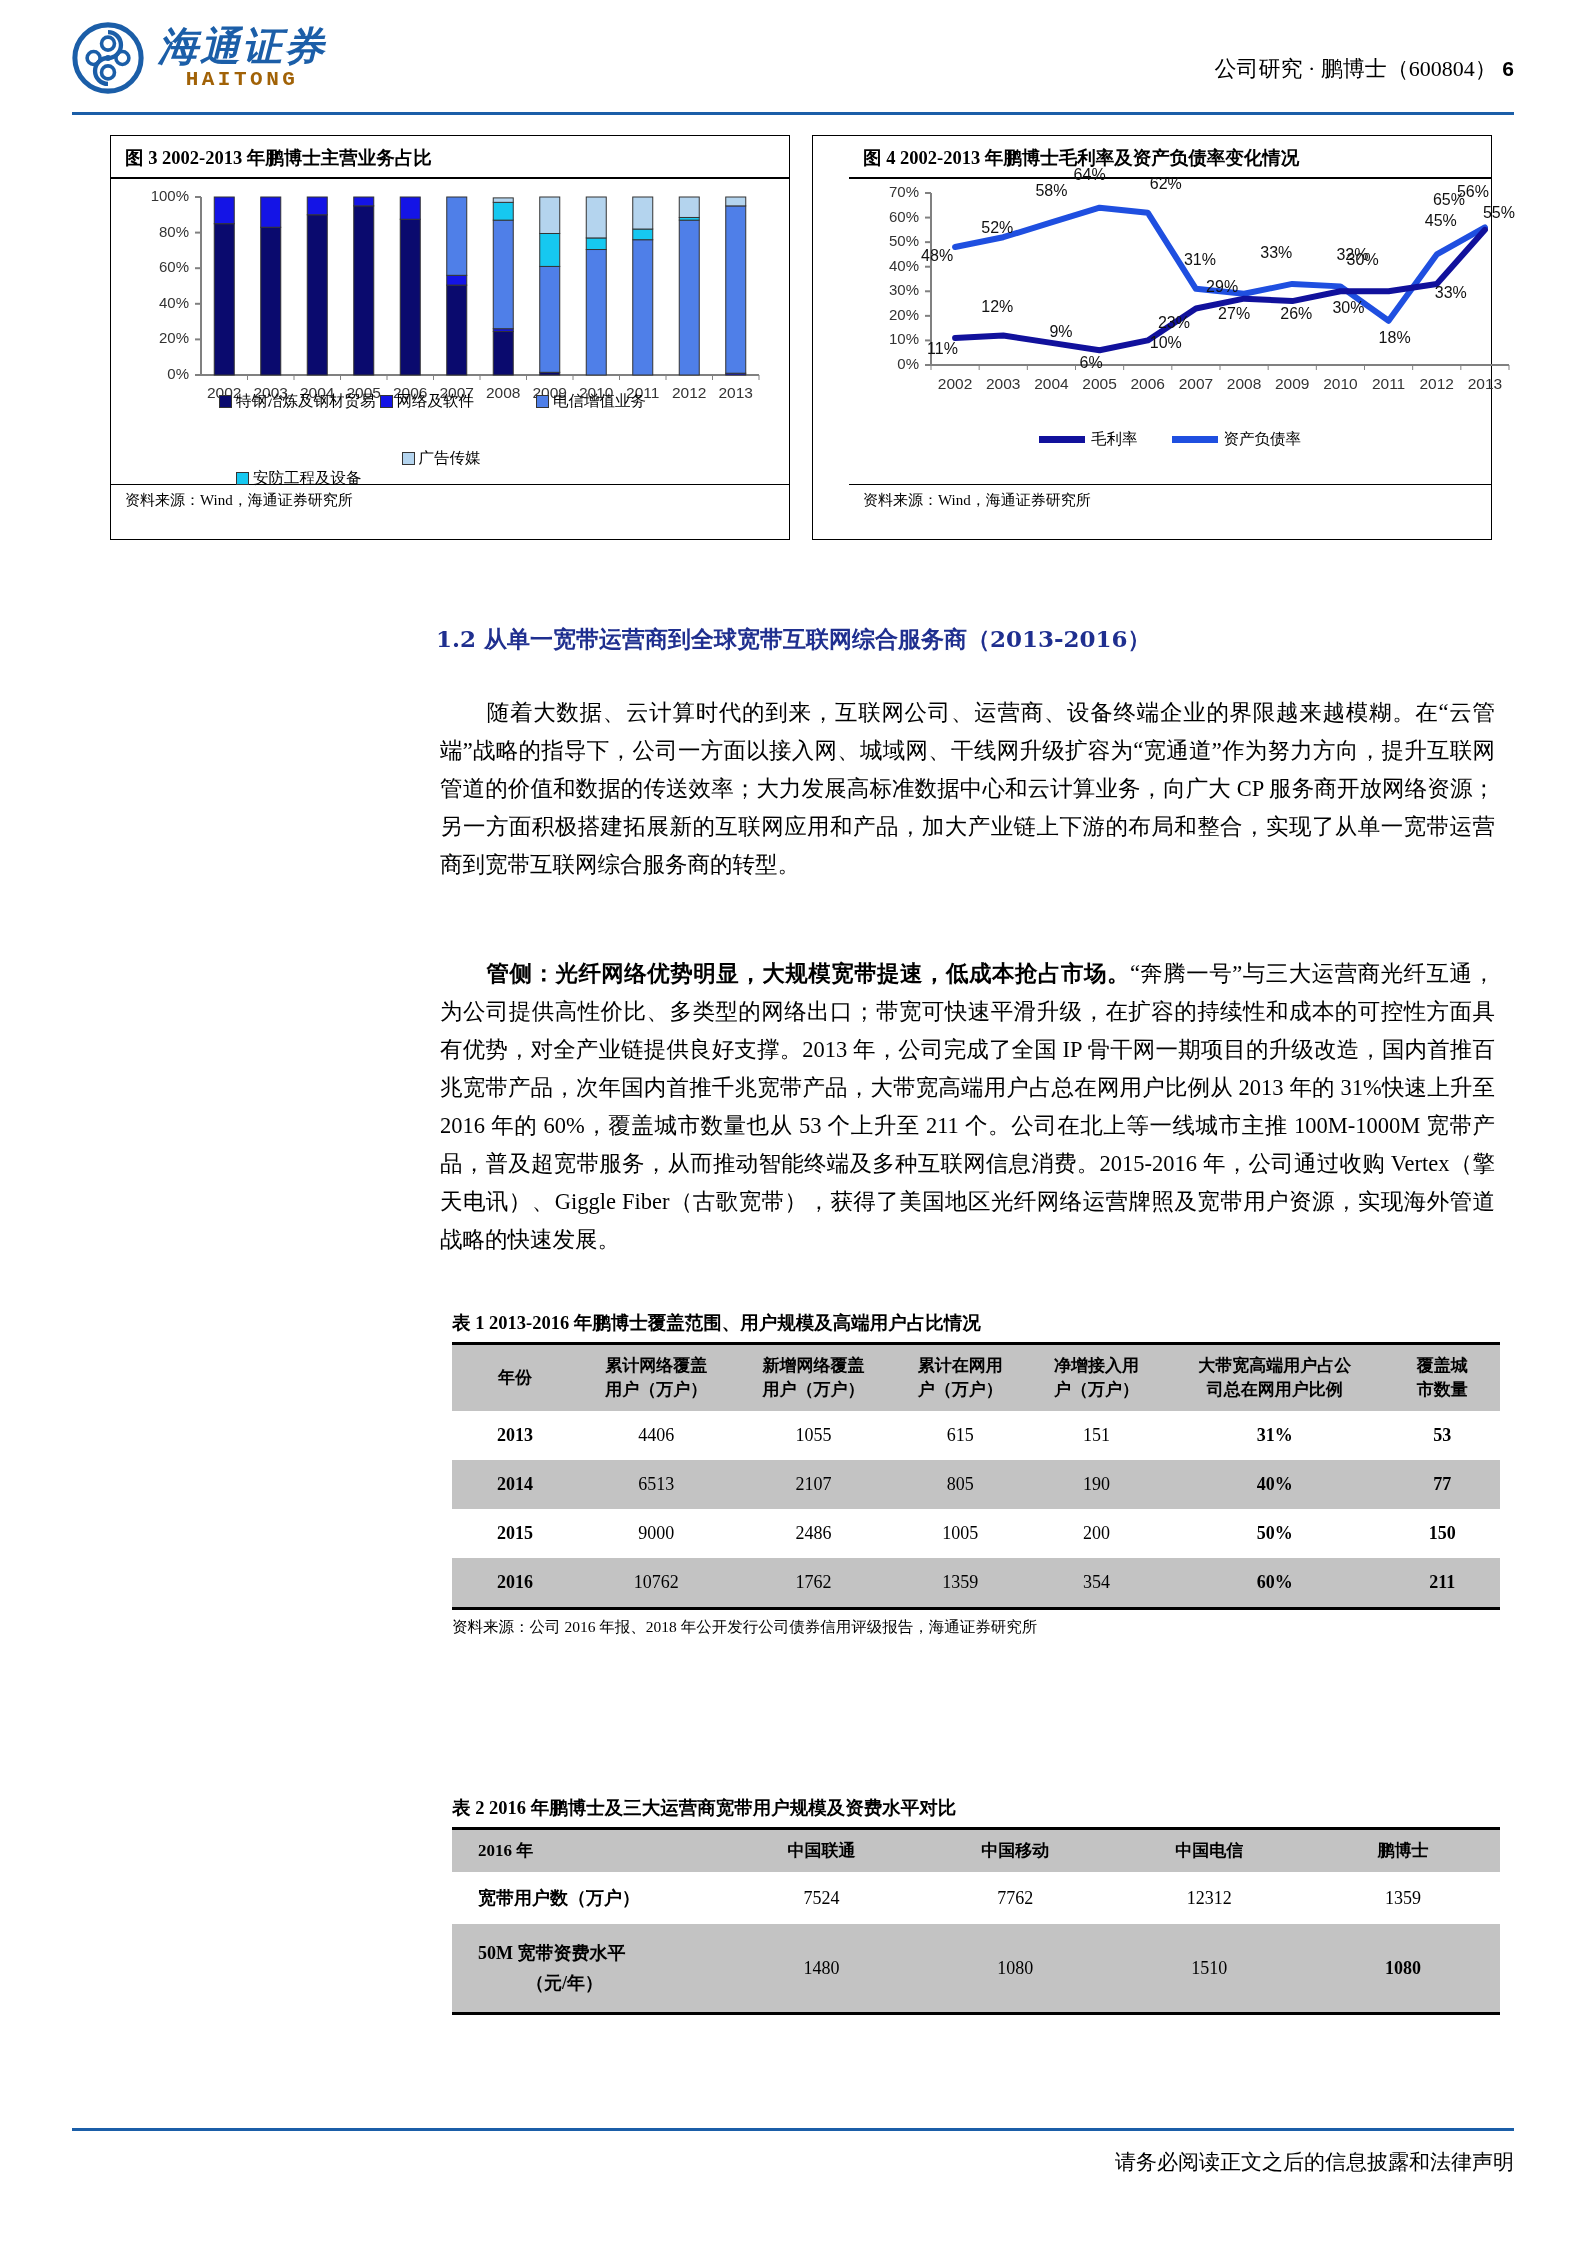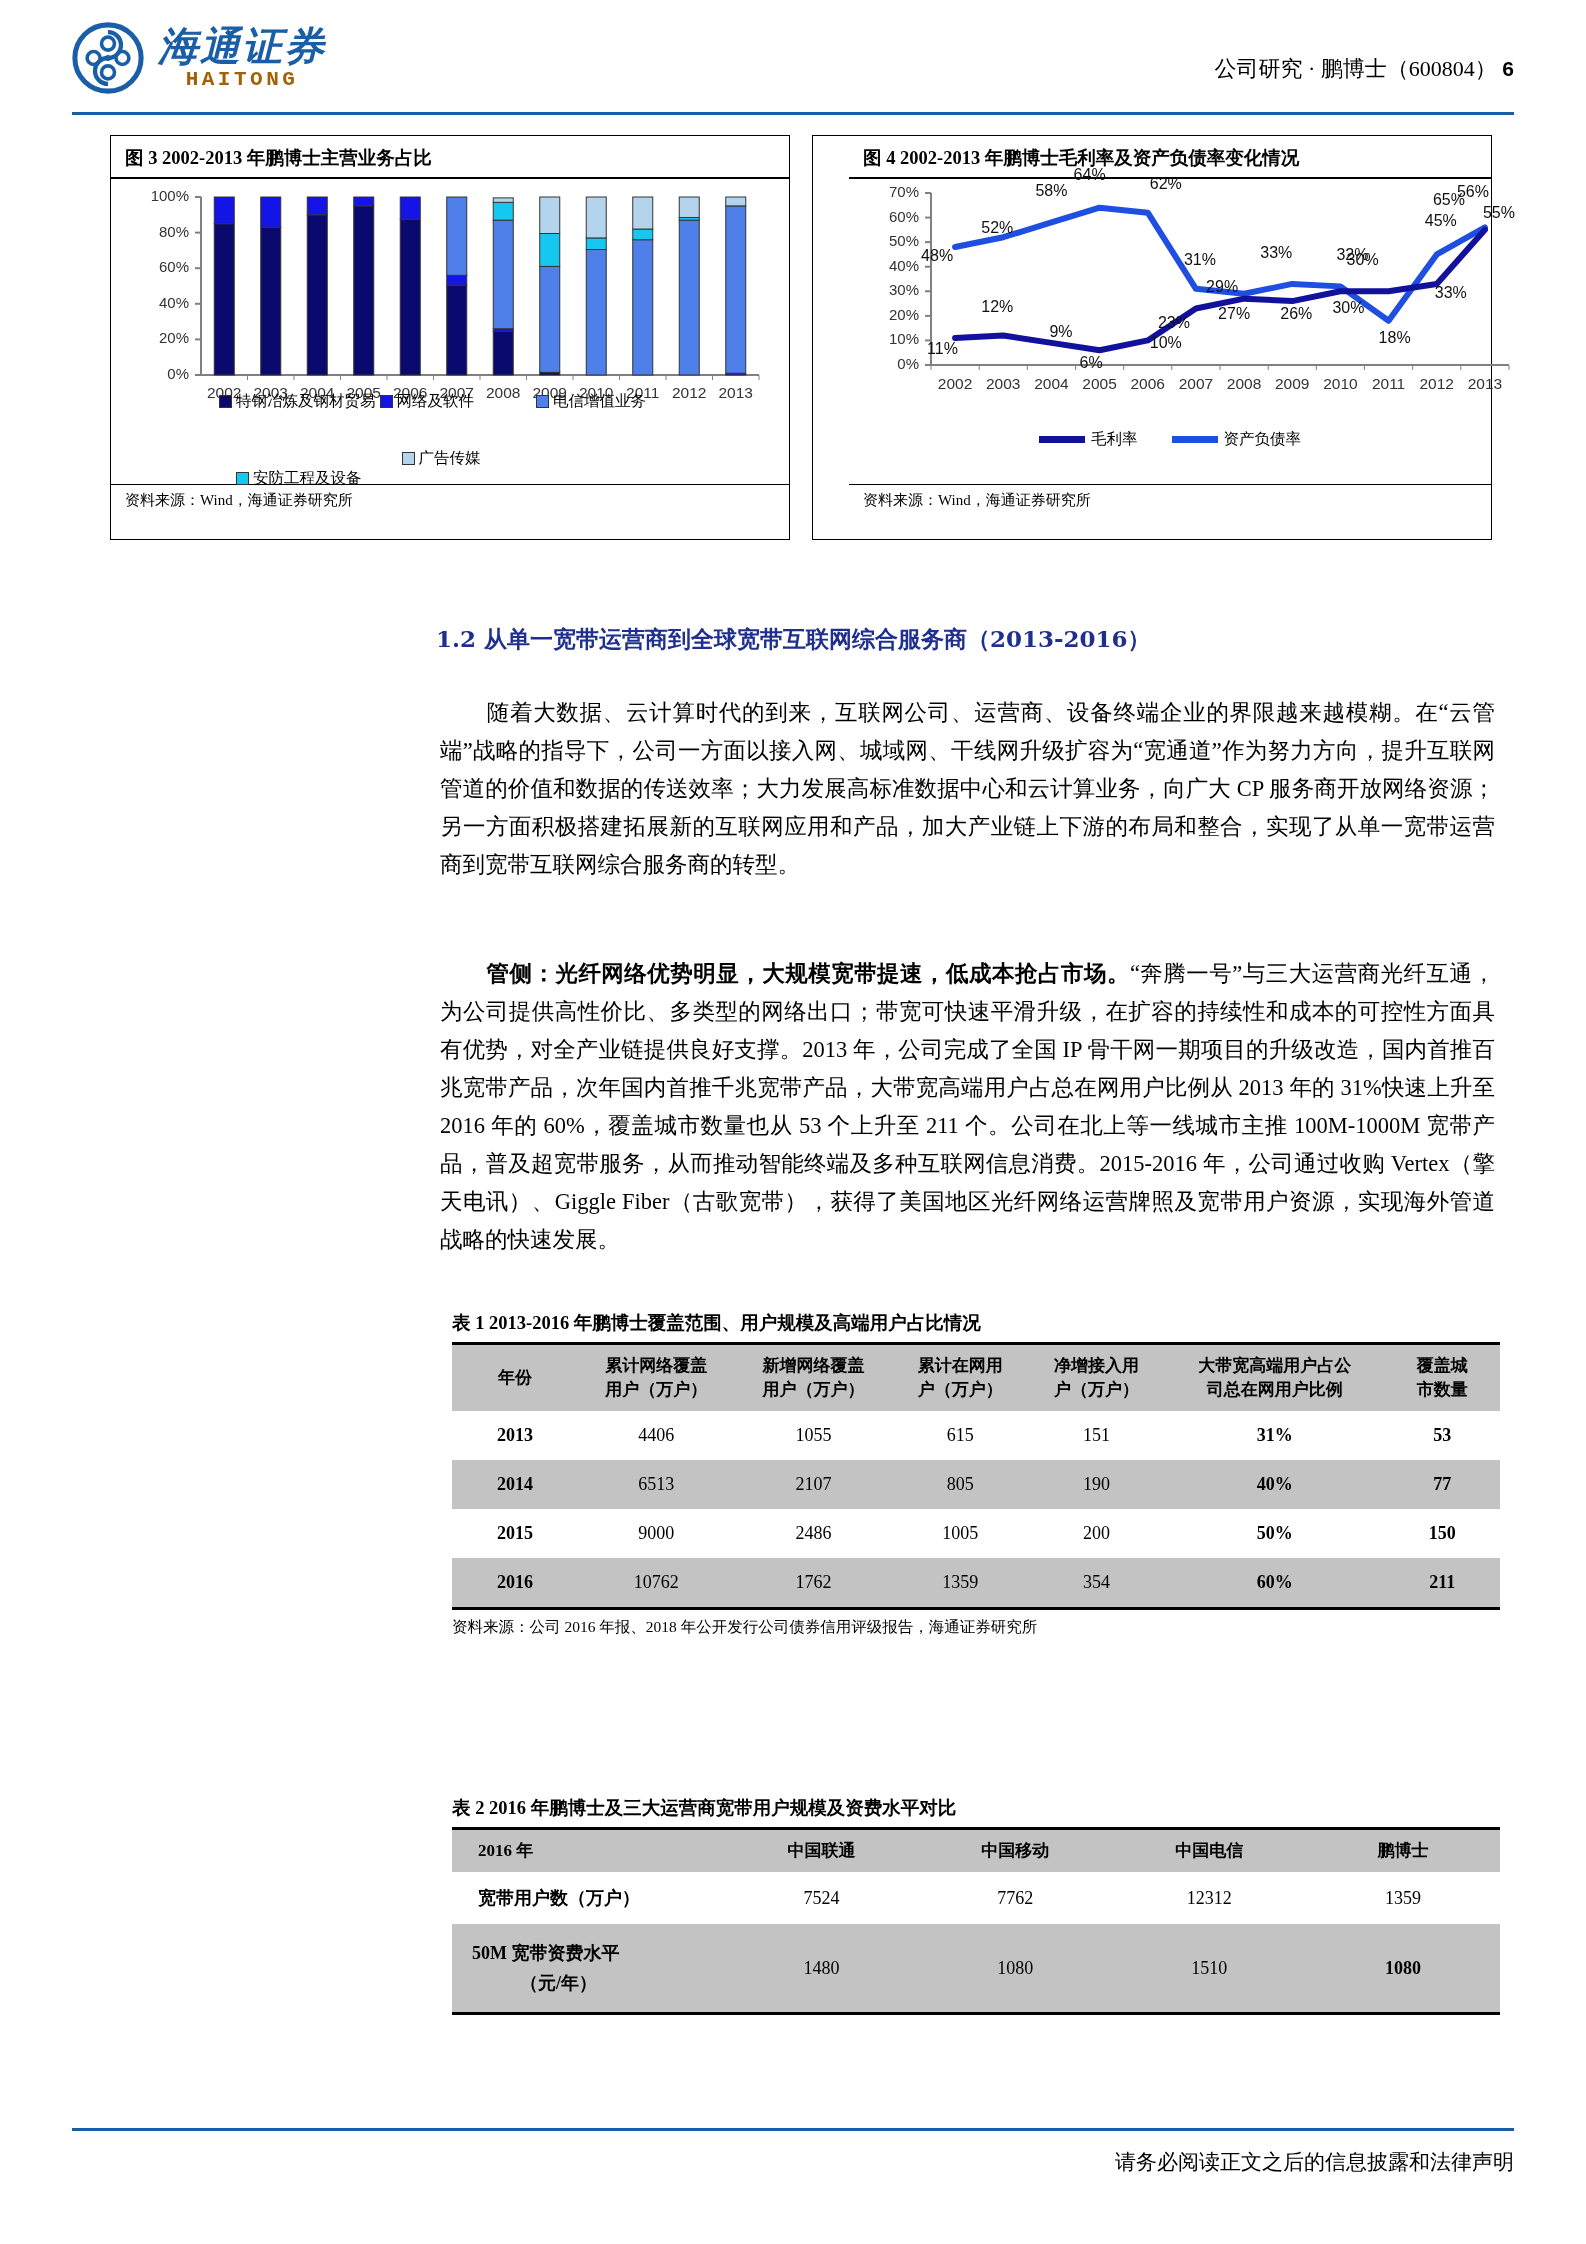--- a/index.html
+++ b/index.html
@@ -413,21 +413,21 @@
           <td style="width:18.5%">鹏博士</td>
         </tr>
         <tr class="r-white">
           <td class="b" style="text-align:left;padding-left:26px;">宽带用户数（万户）</td>
           <td>7524</td>
           <td>7762</td>
           <td>12312</td>
           <td>1359</td>
         </tr>
         <tr class="r-grey tl-bot">
-          <td class="b" style="text-align:left;padding-left:20px;line-height:30px;">
+          <td class="b" style="text-align:left;padding-left:26px;line-height:30px;">
             <span>50M 宽带资费水平</span><br>
             <span style="display:inline-block;padding-left:48px;">（元/年）</span>
           </td>
           <td>1480</td>
           <td>1080</td>
           <td>1510</td>
           <td class="b">1080</td>
         </tr>
       </tbody>
     </table>

